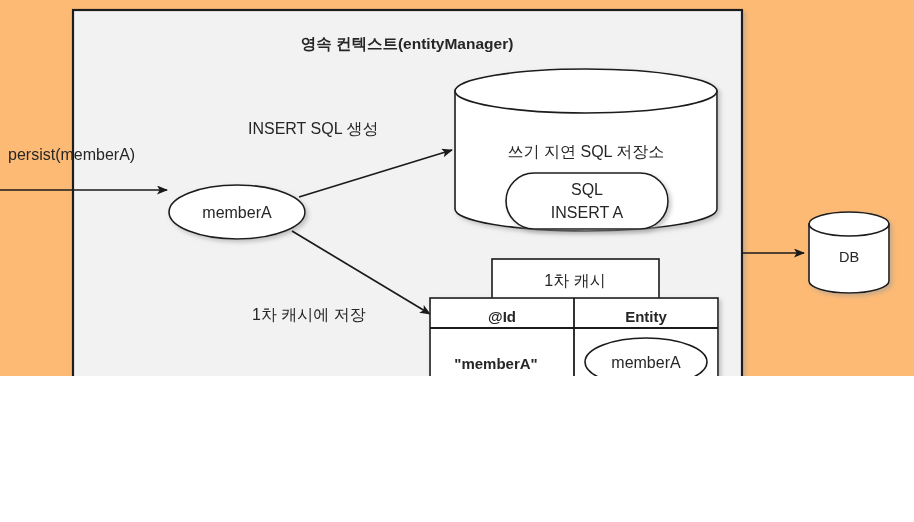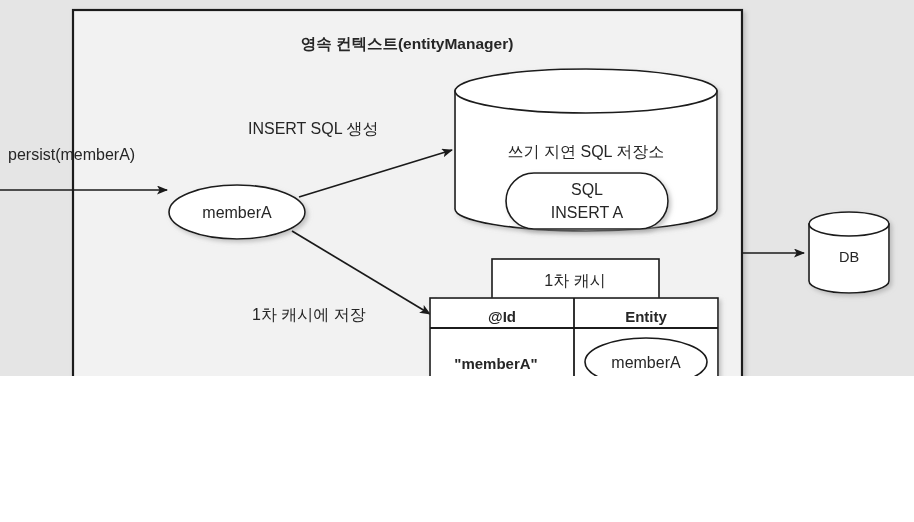--- a/index.html
+++ b/index.html
@@ -4,21 +4,21 @@
 <style>
   html, body {
     margin: 0;
     padding: 0;
     background: #ffffff;
   }
   #canvas {
     position: relative;
     width: 914px;
     height: 376px;
-    background: #e5e5e5;
+    background: #fdba74;
     font-family: "Liberation Sans", sans-serif;
     overflow: hidden;
   }
   svg#diagram {
     position: absolute;
     left: 0;
     top: 0;
     width: 914px;
     height: 522px;
   }

